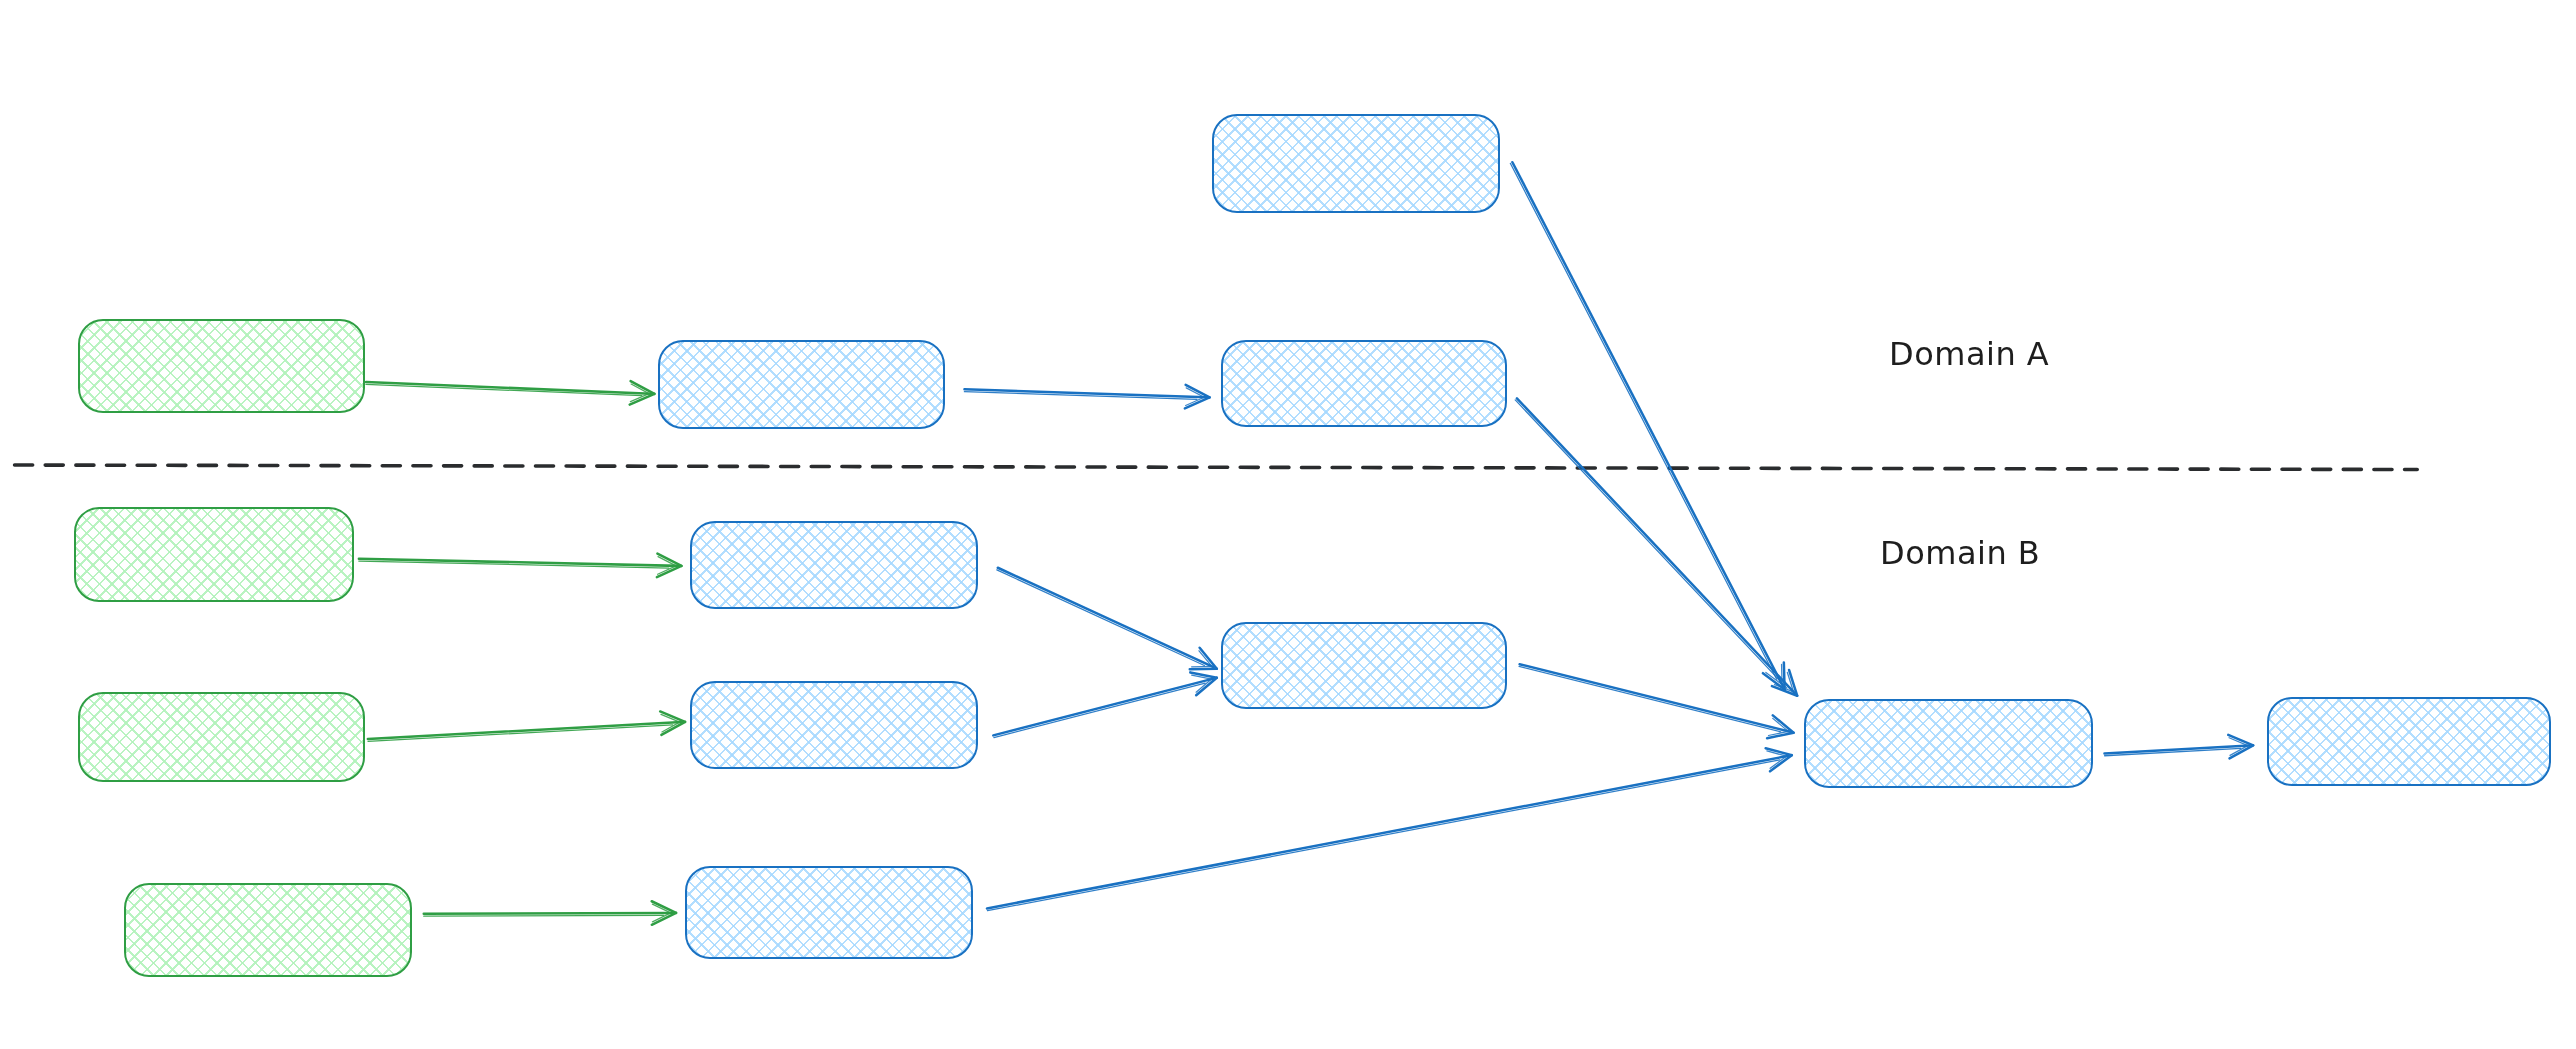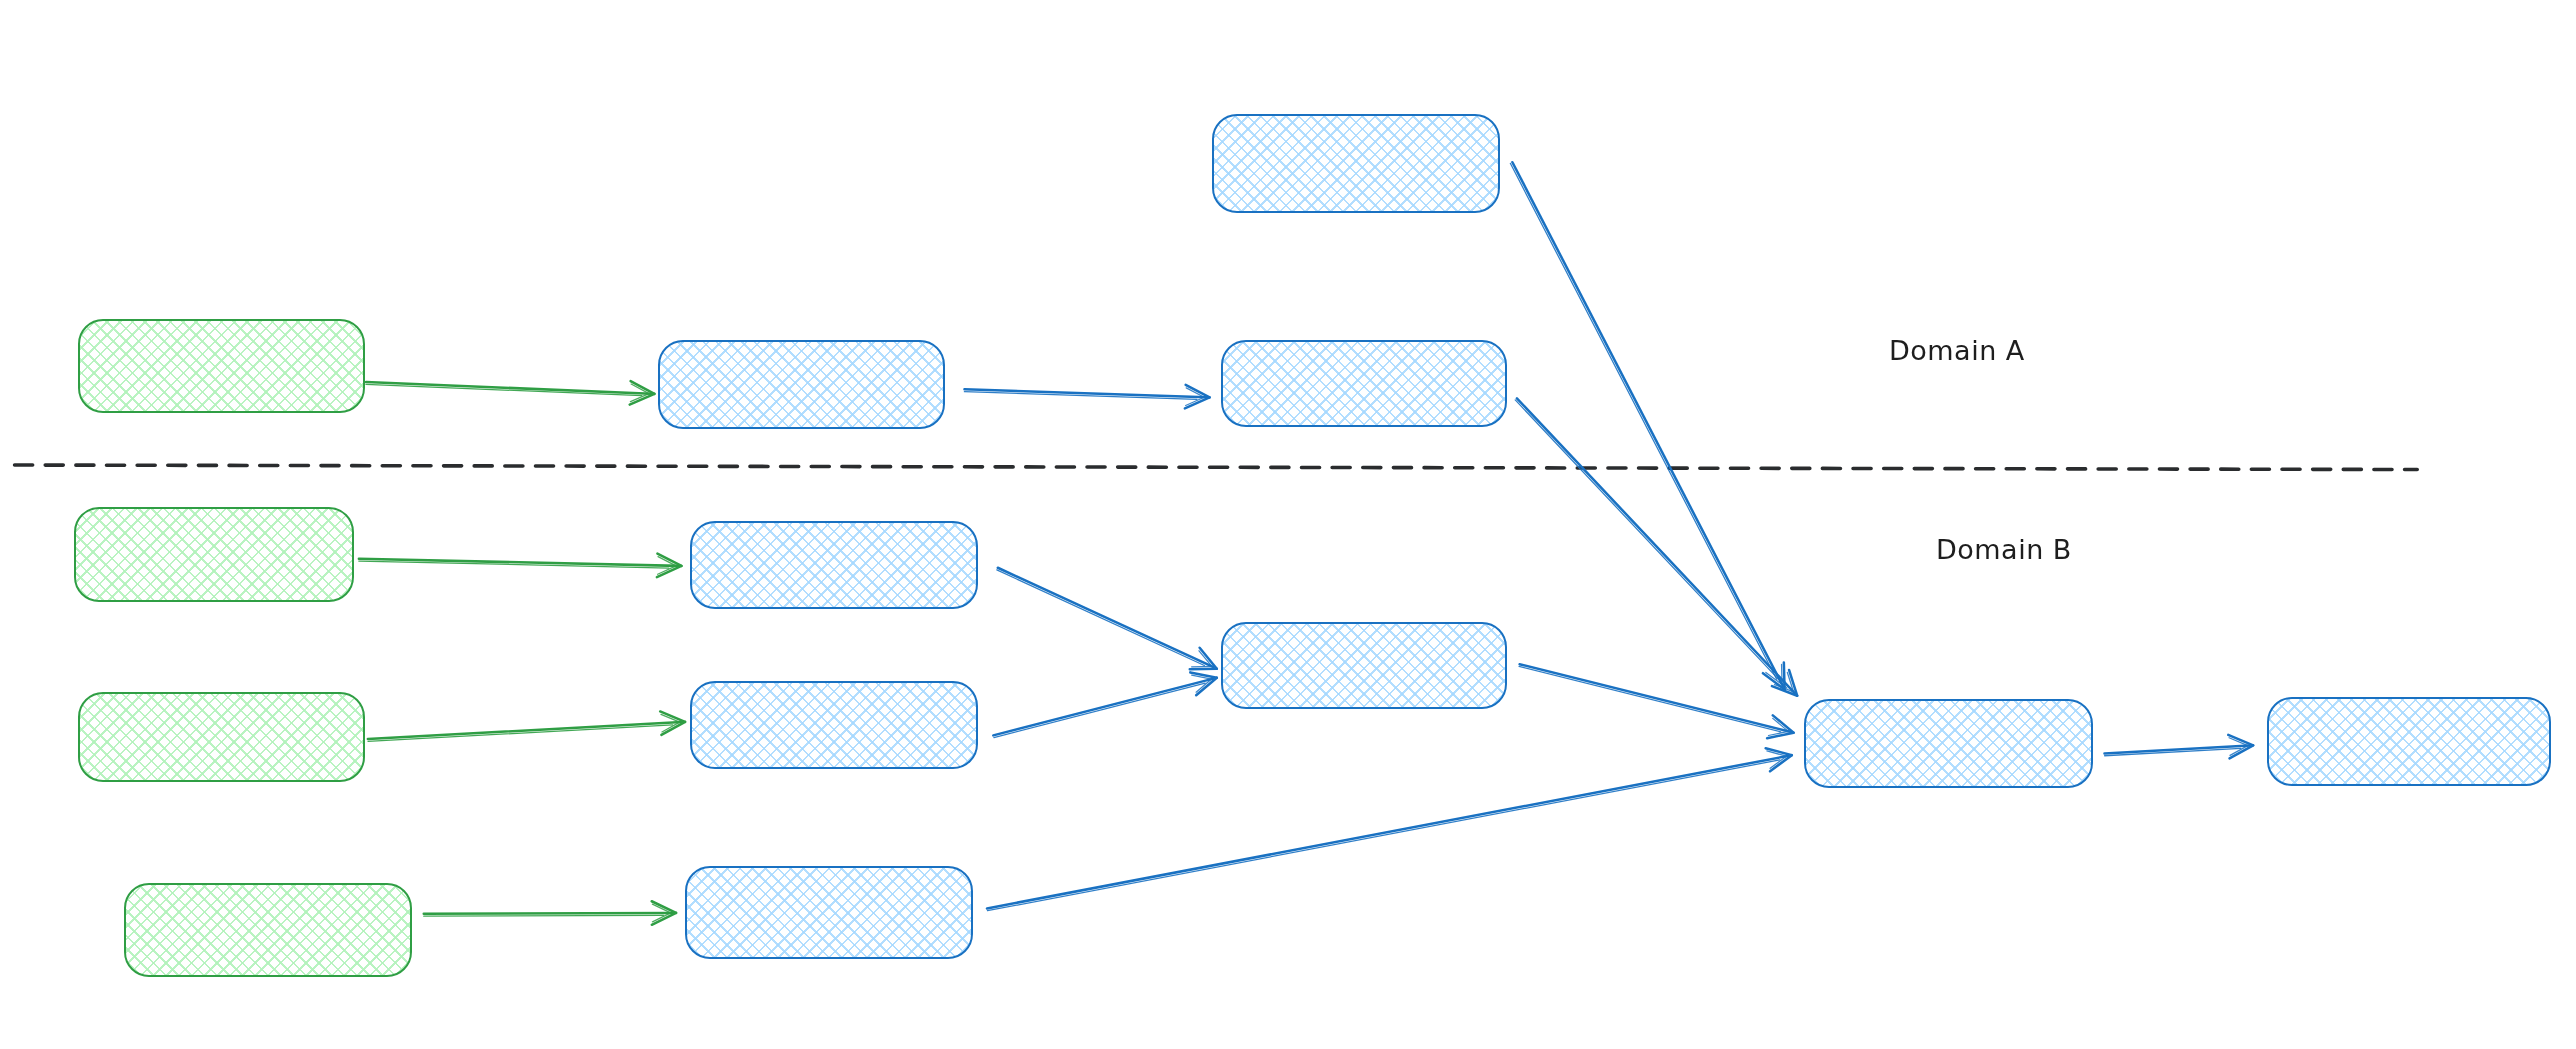--- a/index.html
+++ b/index.html
@@ -28,26 +28,26 @@
   }
   .node.green{
     border-color:#2f9e44;
     background:
       repeating-linear-gradient(45deg,  rgba(178,242,187,.9) 0 1.8px, transparent 1.8px 9px),
       repeating-linear-gradient(-45deg, rgba(178,242,187,.9) 0 1.8px, transparent 1.8px 9px);
   }
   .domain-label{
     position:absolute;
     color:#1e1e1e;
-    font-size:27px;
+    font-size:32px;
     letter-spacing:0.5px;
     white-space:nowrap;
   }
   .label-a{left:1889px;top:335px;}
-  .label-b{left:1936px;top:534px;}
+  .label-b{left:1880px;top:534px;}
 </style>
 </head>
 <body>
 
 <div class="canvas">
   <svg class="edges-layer" width="2576" height="1049" viewBox="0 0 2858 1164" xmlns="http://www.w3.org/2000/svg">
       <g>
         <path d="M 16 516 L 2682 521" stroke="#2a2c2e" stroke-width="4" fill="none" stroke-linecap="round" stroke-dasharray="20 14"></path>
       </g>
       <g>

